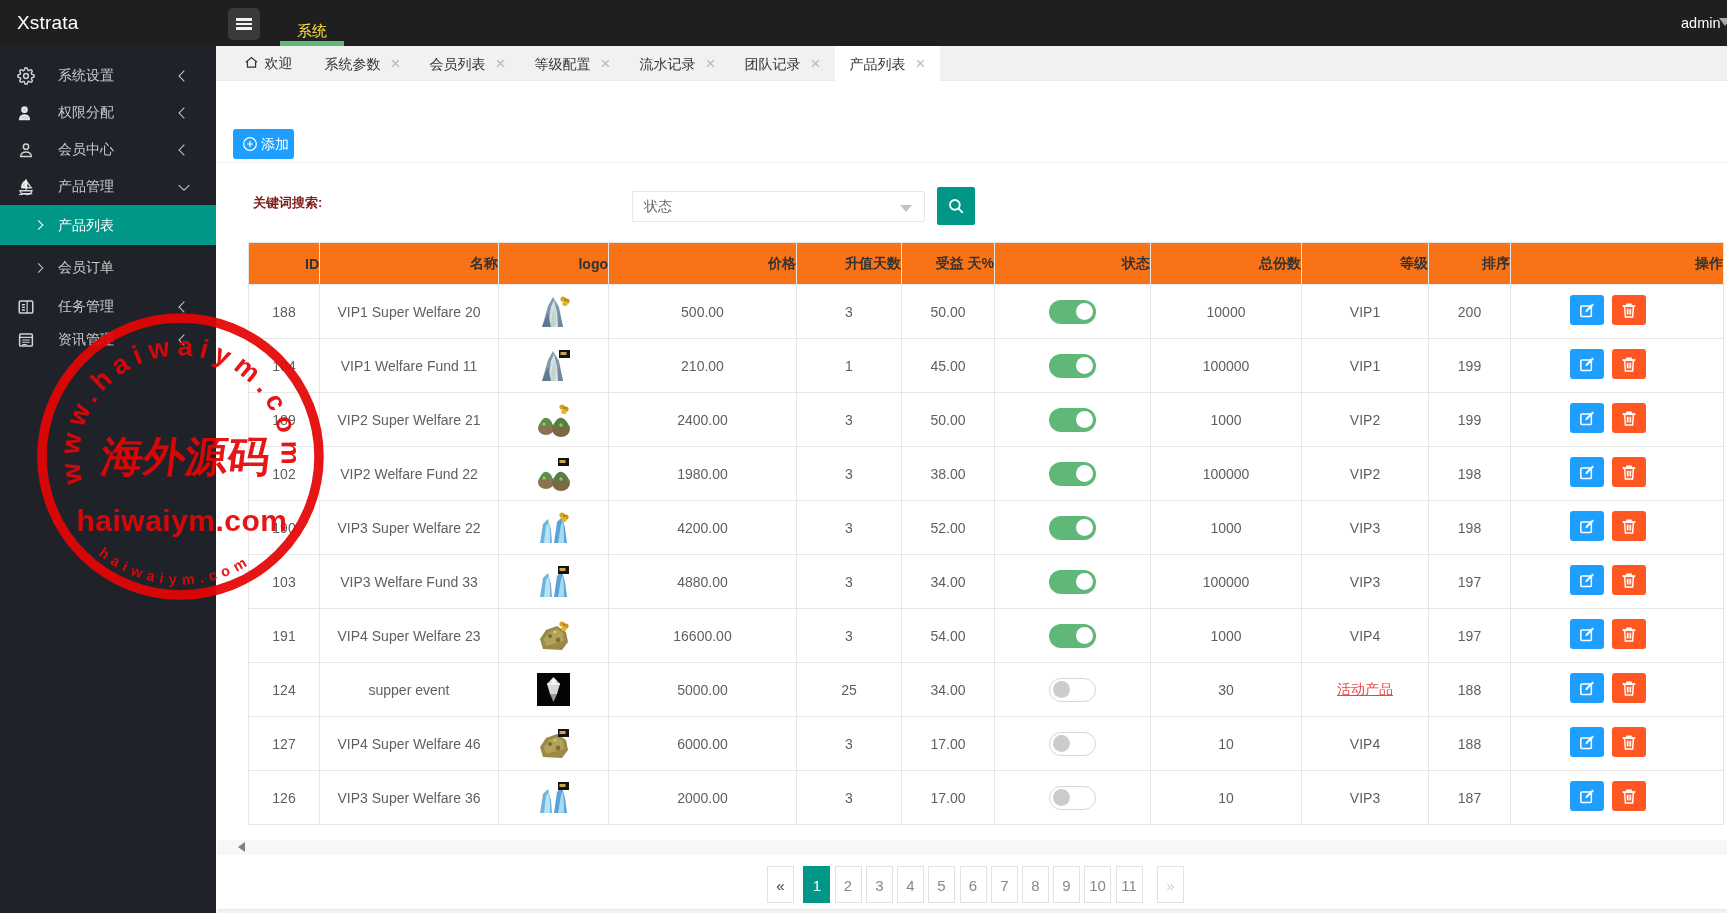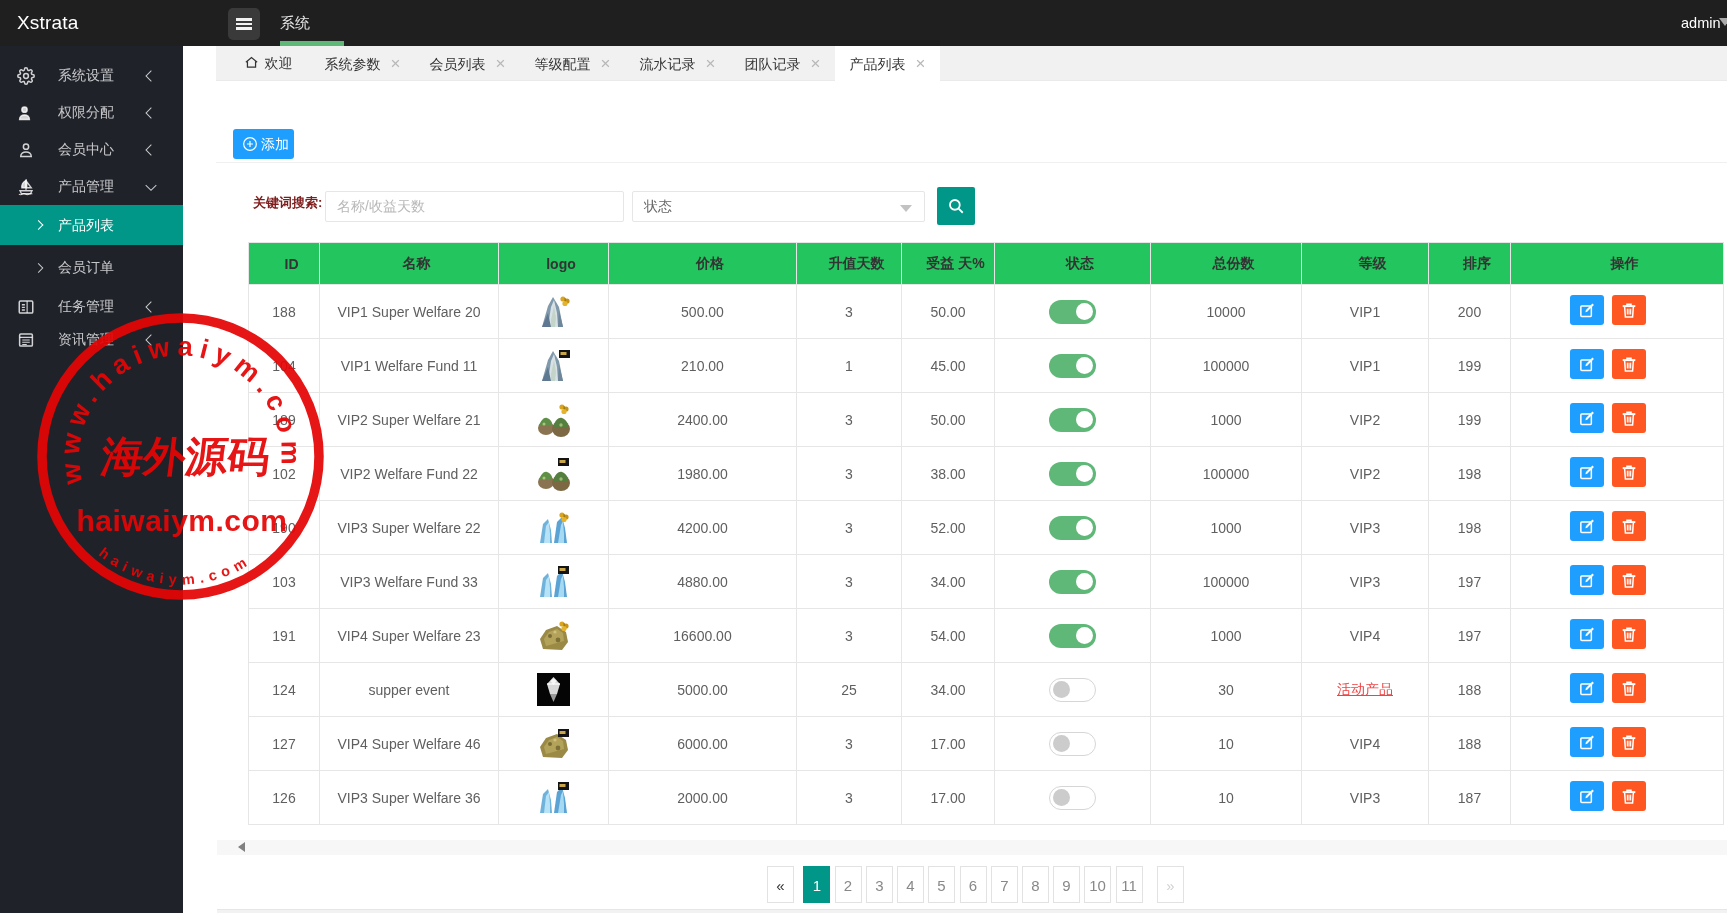--- a/index.html
+++ b/index.html
@@ -6,29 +6,29 @@
 html,body { width:1727px; height:913px; overflow:hidden; background:#fff;
   font-family:"Liberation Sans", sans-serif; }
 #page { position:relative; width:1727px; height:913px; }
 
 
 #header { position:absolute; left:0; top:0; width:1727px; height:46px; background:#1f1f1f; }
 #logo { position:absolute; left:17px; top:0; width:200px; height:46px; line-height:46px;
   color:#fff; font-size:19px; font-weight:500; letter-spacing:0.2px; }
 #burger { position:absolute; left:228px; top:8px; width:32px; height:32px; background:#3a3a3a; border-radius:5px; }
 #burger .b { position:absolute; left:8px; width:16px; height:2.5px; background:#f2f2f2; }
-#nav-sys { position:absolute; left:280px; top:0; width:64px; height:46px; line-height:46px;
-  text-align:left; color:#e5e5e5; font-size:15px; }
+#nav-sys { position:absolute; left:280px; top:8px; width:64px; height:46px; line-height:46px;
+  text-align:center; color:#fde047; font-size:15px; }
 #nav-green { position:absolute; left:280px; top:41px; width:64px; height:5px; background:#5FB878; }
 #admin { position:absolute; left:1681px; top:0; height:46px; line-height:46px; color:#fff; font-size:14.5px; }
 #admin .caret { position:absolute; left:38px; top:18px; width:0; height:0; border:6px solid transparent;
   border-top:8px solid #aaa; }
 
 
-#side { position:absolute; left:0; top:46px; width:183px; height:867px; background:#20222A; }
+#side { position:absolute; left:0; top:46px; width:216px; height:867px; background:#20222A; }
 .mitem { position:relative; height:37px; line-height:37px; color:rgba(255,255,255,0.75); font-size:14px; }
 .mitem .ic { position:absolute; left:17px; top:50%; transform:translateY(-50%); width:18px; height:18px; }
 .mitem .tx { position:absolute; left:58px; }
 .mitem .ar { position:absolute; right:28px; top:50%; width:8px; height:8px; border:solid rgba(255,255,255,0.75); border-width:0 0 1.6px 1.6px; }
 .ar.left { transform:translateY(-50%) rotate(45deg); }
 .ar.down { transform:translateY(-70%) rotate(-45deg); }
 .sub { position:relative; height:41px; line-height:40px; color:rgba(255,255,255,0.75); font-size:14px; }
 .sub .arr { position:absolute; left:35px; top:50%; width:7px; height:7px; border:solid currentColor; border-width:1.6px 1.6px 0 0; transform:translateY(-50%) rotate(45deg); }
 .sub .tx { position:absolute; left:58px; }
 .sub.active { background:#009688; color:#fff; height:40px; line-height:40px; }
@@ -59,21 +59,21 @@
   line-height:29px; color:#b8b8b8; font-size:14px; padding-left:11px; background:#fff; }
 #stselect { position:absolute; left:416px; top:28px; width:293px; height:31px; border:1px solid #e6e6e6; border-radius:2px;
   line-height:29px; color:#666; font-size:14px; padding-left:11px; background:#fff; }
 #stselect .caret { position:absolute; right:12px; top:13px; width:0; height:0;
   border:6px solid transparent; border-top:7px solid #c2c2c2; }
 #searchbtn { position:absolute; left:721px; top:24px; width:38px; height:38px; background:#009688; border-radius:2px; }
 
 
 #tbl { position:absolute; left:248px; top:242px; border-collapse:collapse; table-layout:fixed; }
 #tbl th, #tbl td { border:1px solid #e6e6e6; font-size:14px; overflow:hidden; }
-#tbl th { height:42px; background:#22c55e; color:#333; font-weight:700; text-align:center; padding-left:15px; }
+#tbl th { height:42px; background:#f97316; color:#333; font-weight:700; text-align:right; padding-left:15px; }
 #tbl td { height:54px; color:#5f5f5f; text-align:center; padding:0; }
 .red { color:#ef4444;text-decoration:underline; }
 .imgbox { display:inline-block; vertical-align:middle; }
 
 
 .tg { position:relative; display:inline-block; width:47px; height:24px; border-radius:12px; vertical-align:middle; }
 .tg.on { background:#5FB878; }
 .tg.on .knob { position:absolute; right:3px; top:3.5px; width:17px; height:17px; border-radius:50%; background:#fff; }
 .tg.off { background:#fff; border:1px solid #d6d6d6; }
 .tg.off .knob { position:absolute; left:3px; top:2.5px; width:17px; height:17px; border-radius:50%; background:#ccc; }
@@ -204,21 +204,20 @@
         <svg style="position:absolute;left:9px;top:7px" width="16" height="16" viewBox="0 0 24 24" fill="none" stroke="#fff" stroke-width="1.8">
           <circle cx="12" cy="12" r="9.5"></circle>
           <path d="M12 7.5v9M7.5 12h9"></path>
         </svg>
         <span>添加</span>
       </div>
   </div>
 
   <div id="searchrow">
     <div id="kwlabel">关键词搜索:</div>
-    <div id="kwinput">名称/收益天数</div>
     <div id="stselect">状态<span class="caret"></span></div>
     <div id="searchbtn">
         <svg style="position:absolute;left:10px;top:10px" width="18" height="18" viewBox="0 0 24 24" fill="none" stroke="#fff" stroke-width="2.4">
           <circle cx="10.5" cy="10.5" r="6.5"></circle>
           <path d="M15.5 15.5 21 21"></path>
         </svg>
       </div>
   </div>
 
   <table id="tbl">

